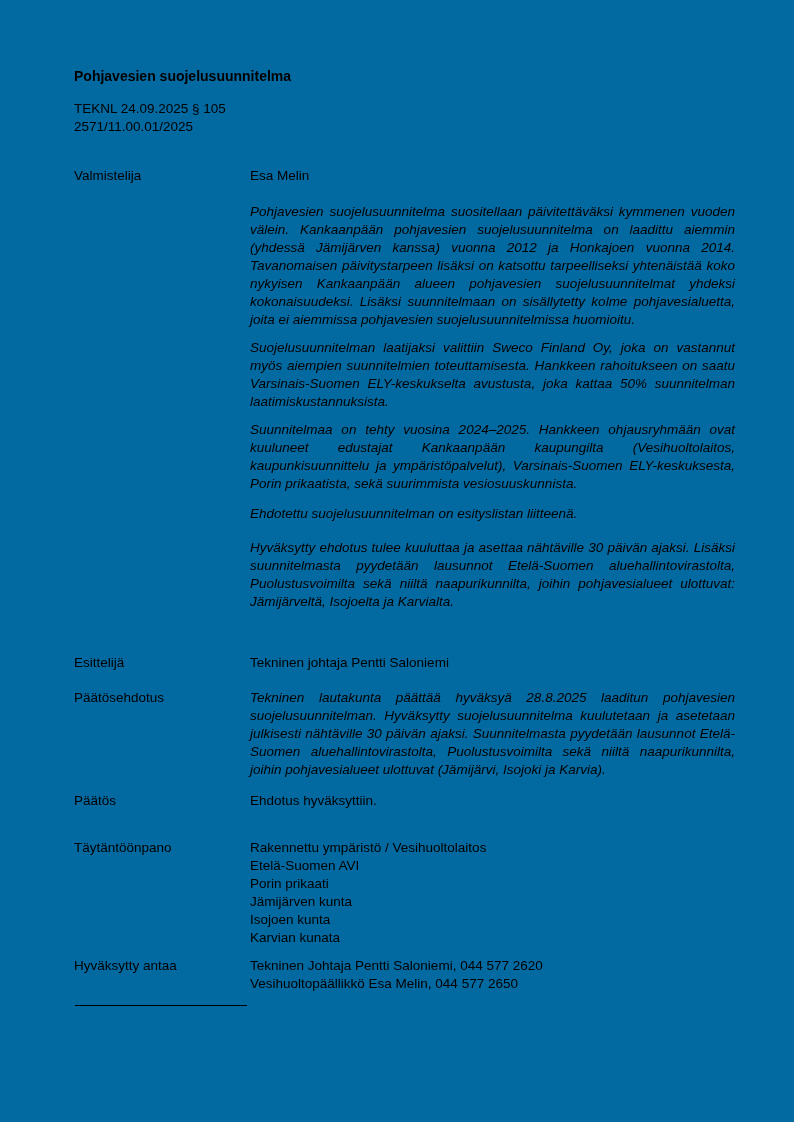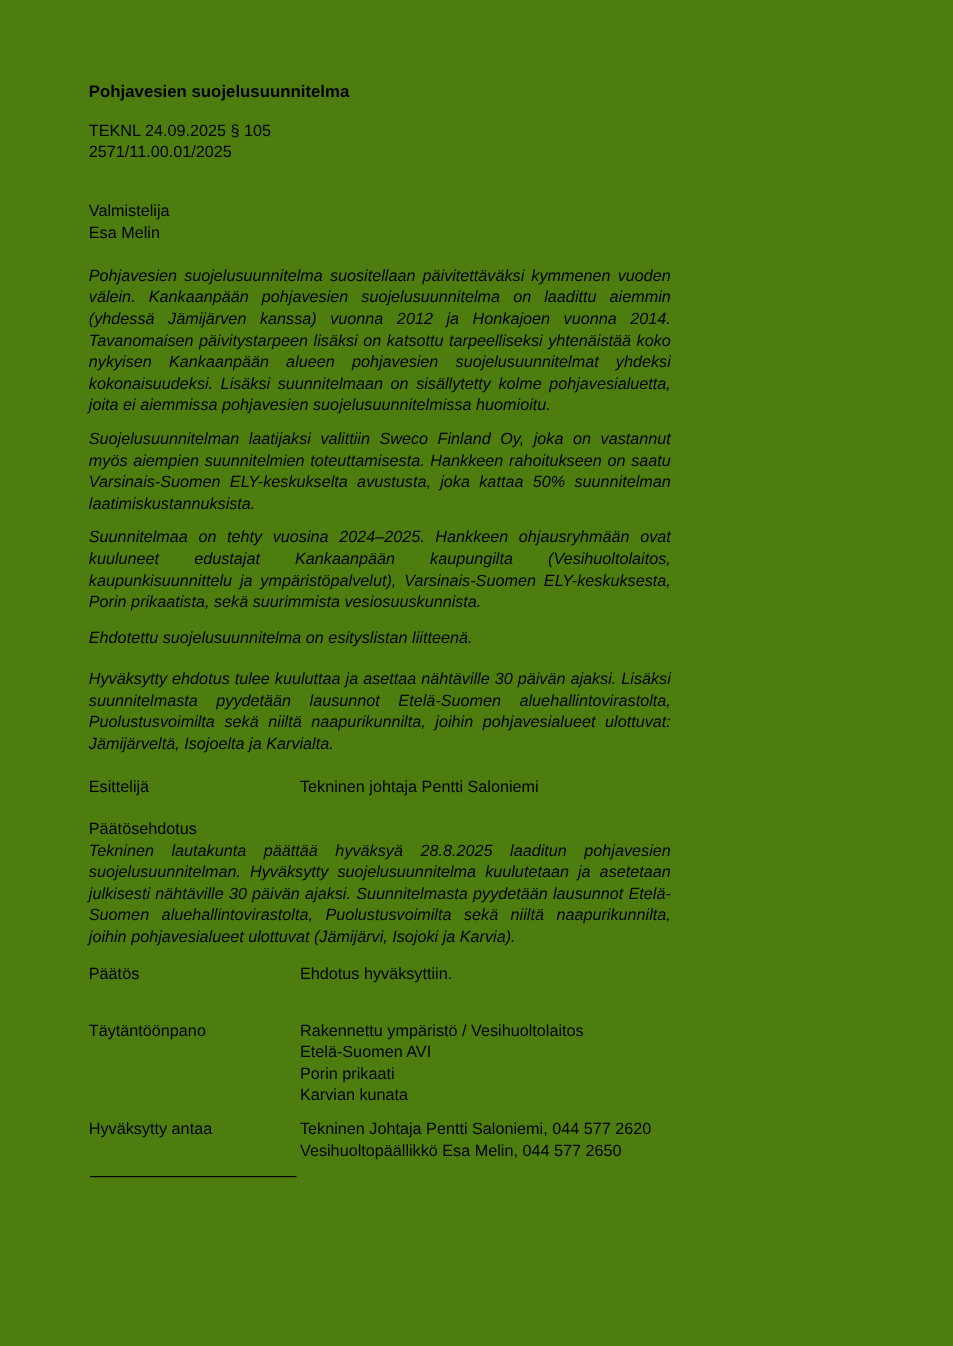--- a/index.html
+++ b/index.html
@@ -5,21 +5,21 @@
   html, body {
     margin: 0;
     padding: 0;
     background: #ffffff;
   }
   .page {
     position: relative;
     width: 794px;
     height: 1122px;
     box-sizing: border-box;
-    background: #4d7c0f;
+    background: #0369a1;
     color: #000000;
     font-family: "Liberation Sans", sans-serif;
     font-size: 13.5px;
     line-height: 18px;
     padding: 67px 59px 0 74px;
     overflow: hidden;
   }
   .doc-title {
     margin: 0 0 15px 0;
     font-size: 14px;
@@ -45,23 +45,23 @@
     margin: 0 0 10px 0;
     text-align: justify;
     font-style: italic;
   }
   .para.last { margin-bottom: 0; }
   .mb12 { margin-bottom: 12px; }
   .mb16 { margin-bottom: 16px; }
   .p-name { margin: 0 0 18px 0; }
   .single { margin: 0; }
 
-  .sec-valmistelija   { margin-bottom: 18px; flex-direction: column; }
+  .sec-valmistelija   { margin-bottom: 43px; }
   .sec-esittelija     { margin-bottom: 17px; align-items: flex-end; }
-  .sec-paatosehdotus  { margin-bottom: 13px; flex-direction: column; }
+  .sec-paatosehdotus  { margin-bottom: 13px; }
   .sec-paatos         { margin-bottom: 29px; }
   .sec-taytantoonpano { margin-bottom: 10px; }
   .sec-lisatietoja    { margin-bottom: 0; }
 
   .list-line { line-height: 18px; }
 
   .footnote-rule {
     margin: 12px 0 0 1px;
     width: 172px;
     height: 0;
@@ -80,21 +80,21 @@
     <div class="ref-line">2571/11.00.01/2025</div>
   </div>
 
   <div class="section sec-valmistelija">
     <div class="section-label">Valmistelija</div>
     <div class="section-content">
       <p class="p-name">Esa Melin</p>
       <p class="para">Pohjavesien suojelusuunnitelma suositellaan päivitettäväksi kymmenen vuoden välein. Kankaanpään pohjavesien suojelusuunnitelma on laadittu aiemmin (yhdessä Jämijärven kanssa) vuonna 2012 ja Honkajoen vuonna 2014. Tavanomaisen päivitystarpeen lisäksi on katsottu tarpeelliseksi yhtenäistää koko nykyisen Kankaanpään alueen pohjavesien suojelusuunnitelmat yhdeksi kokonaisuudeksi. Lisäksi suunnitelmaan on sisällytetty kolme pohjavesialuetta, joita ei aiemmissa pohjavesien suojelusuunnitelmissa huomioitu.</p>
       <p class="para">Suojelusuunnitelman laatijaksi valittiin Sweco Finland Oy, joka on vastannut myös aiempien suunnitelmien toteuttamisesta. Hankkeen rahoitukseen on saatu Varsinais-Suomen ELY-keskukselta avustusta, joka kattaa 50% suunnitelman laatimiskustannuksista.</p>
       <p class="para mb12">Suunnitelmaa on tehty vuosina 2024–2025. Hankkeen ohjausryhmään ovat kuuluneet edustajat Kankaanpään kaupungilta (Vesihuoltolaitos, kaupunkisuunnittelu ja ympäristöpalvelut), Varsinais-Suomen ELY-keskuksesta, Porin prikaatista, sekä suurimmista vesiosuuskunnista.</p>
-      <p class="para mb16">Ehdotettu suojelusuunnitelma on esityslistan liitteenä.</p>
+      <p class="para mb16">Ehdotettu suojelusuunnitelman on esityslistan liitteenä.</p>
       <p class="para last">Hyväksytty ehdotus tulee kuuluttaa ja asettaa nähtäville 30 päivän ajaksi. Lisäksi suunnitelmasta pyydetään lausunnot Etelä-Suomen aluehallintovirastolta, Puolustusvoimilta sekä niiltä naapurikunnilta, joihin pohjavesialueet ulottuvat: Jämijärveltä, Isojoelta ja Karvialta.</p>
     </div>
   </div>
 
   <div class="section sec-esittelija">
     <div class="section-label">Esittelijä</div>
     <div class="section-content">
       <p class="single">Tekninen johtaja Pentti Saloniemi</p>
     </div>
   </div>
@@ -112,20 +112,22 @@
       <p class="single">Ehdotus hyväksyttiin.</p>
     </div>
   </div>
 
   <div class="section sec-taytantoonpano">
     <div class="section-label">Täytäntöönpano</div>
     <div class="section-content">
       <div class="list-line">Rakennettu ympäristö / Vesihuoltolaitos</div>
       <div class="list-line">Etelä-Suomen AVI</div>
       <div class="list-line">Porin prikaati</div>
+      <div class="list-line">Jämijärven kunta</div>
+      <div class="list-line">Isojoen kunta</div>
       <div class="list-line">Karvian kunata</div>
     </div>
   </div>
 
   <div class="section sec-lisatietoja">
     <div class="section-label">Hyväksytty antaa</div>
     <div class="section-content">
       <div class="list-line">Tekninen Johtaja Pentti Saloniemi, 044 577 2620</div>
       <div class="list-line">Vesihuoltopäällikkö Esa Melin, 044 577 2650</div>
     </div>

